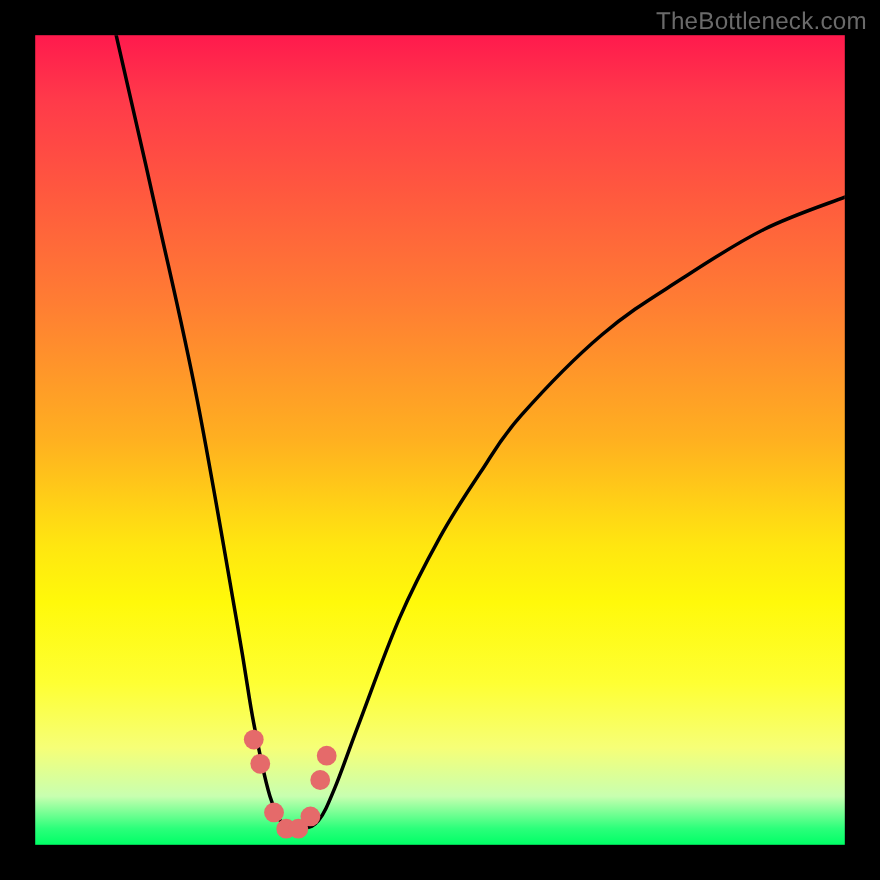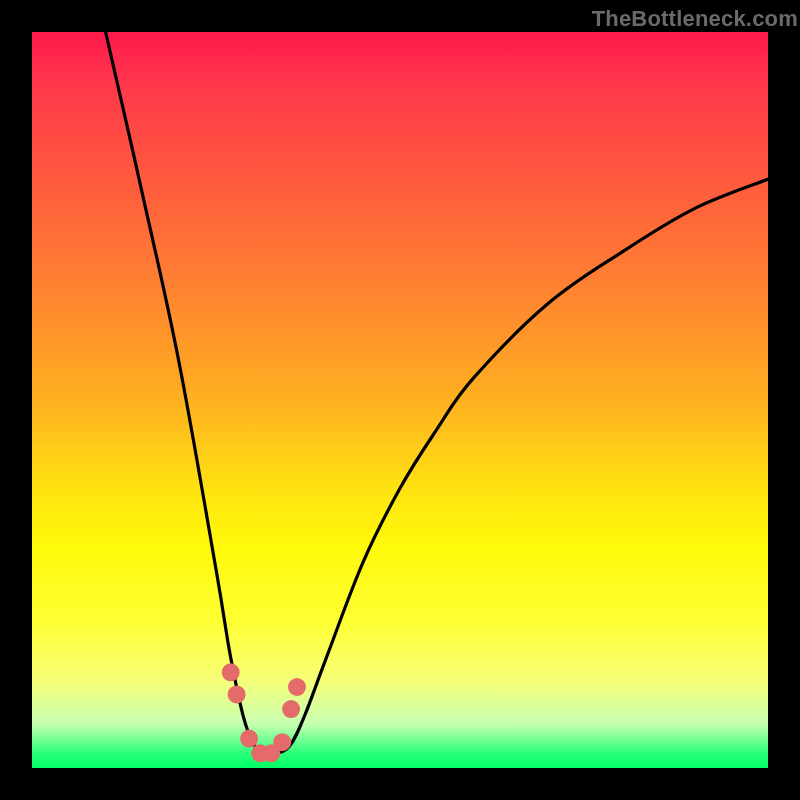--- a/index.html
+++ b/index.html
@@ -28,24 +28,24 @@
       #feff33 80%,
       #f6ff77 88%,
       #c8ffb0 94%,
       #2bff7a 98%,
       #00ff66 100%
     );
   }
   .watermark {
     position: absolute;
     top: 6px;
-    right: 2px;
+    right: 12px;
     color: #6a6a6a;
     font-size: 22px;
-    font-weight: 700;
+    font-weight: 400;
     letter-spacing: 0.2px;
     user-select: none;
   }
   svg.curve {
     position: absolute;
     left: 0;
     top: 0;
     width: 736px;
     height: 736px;
   }

